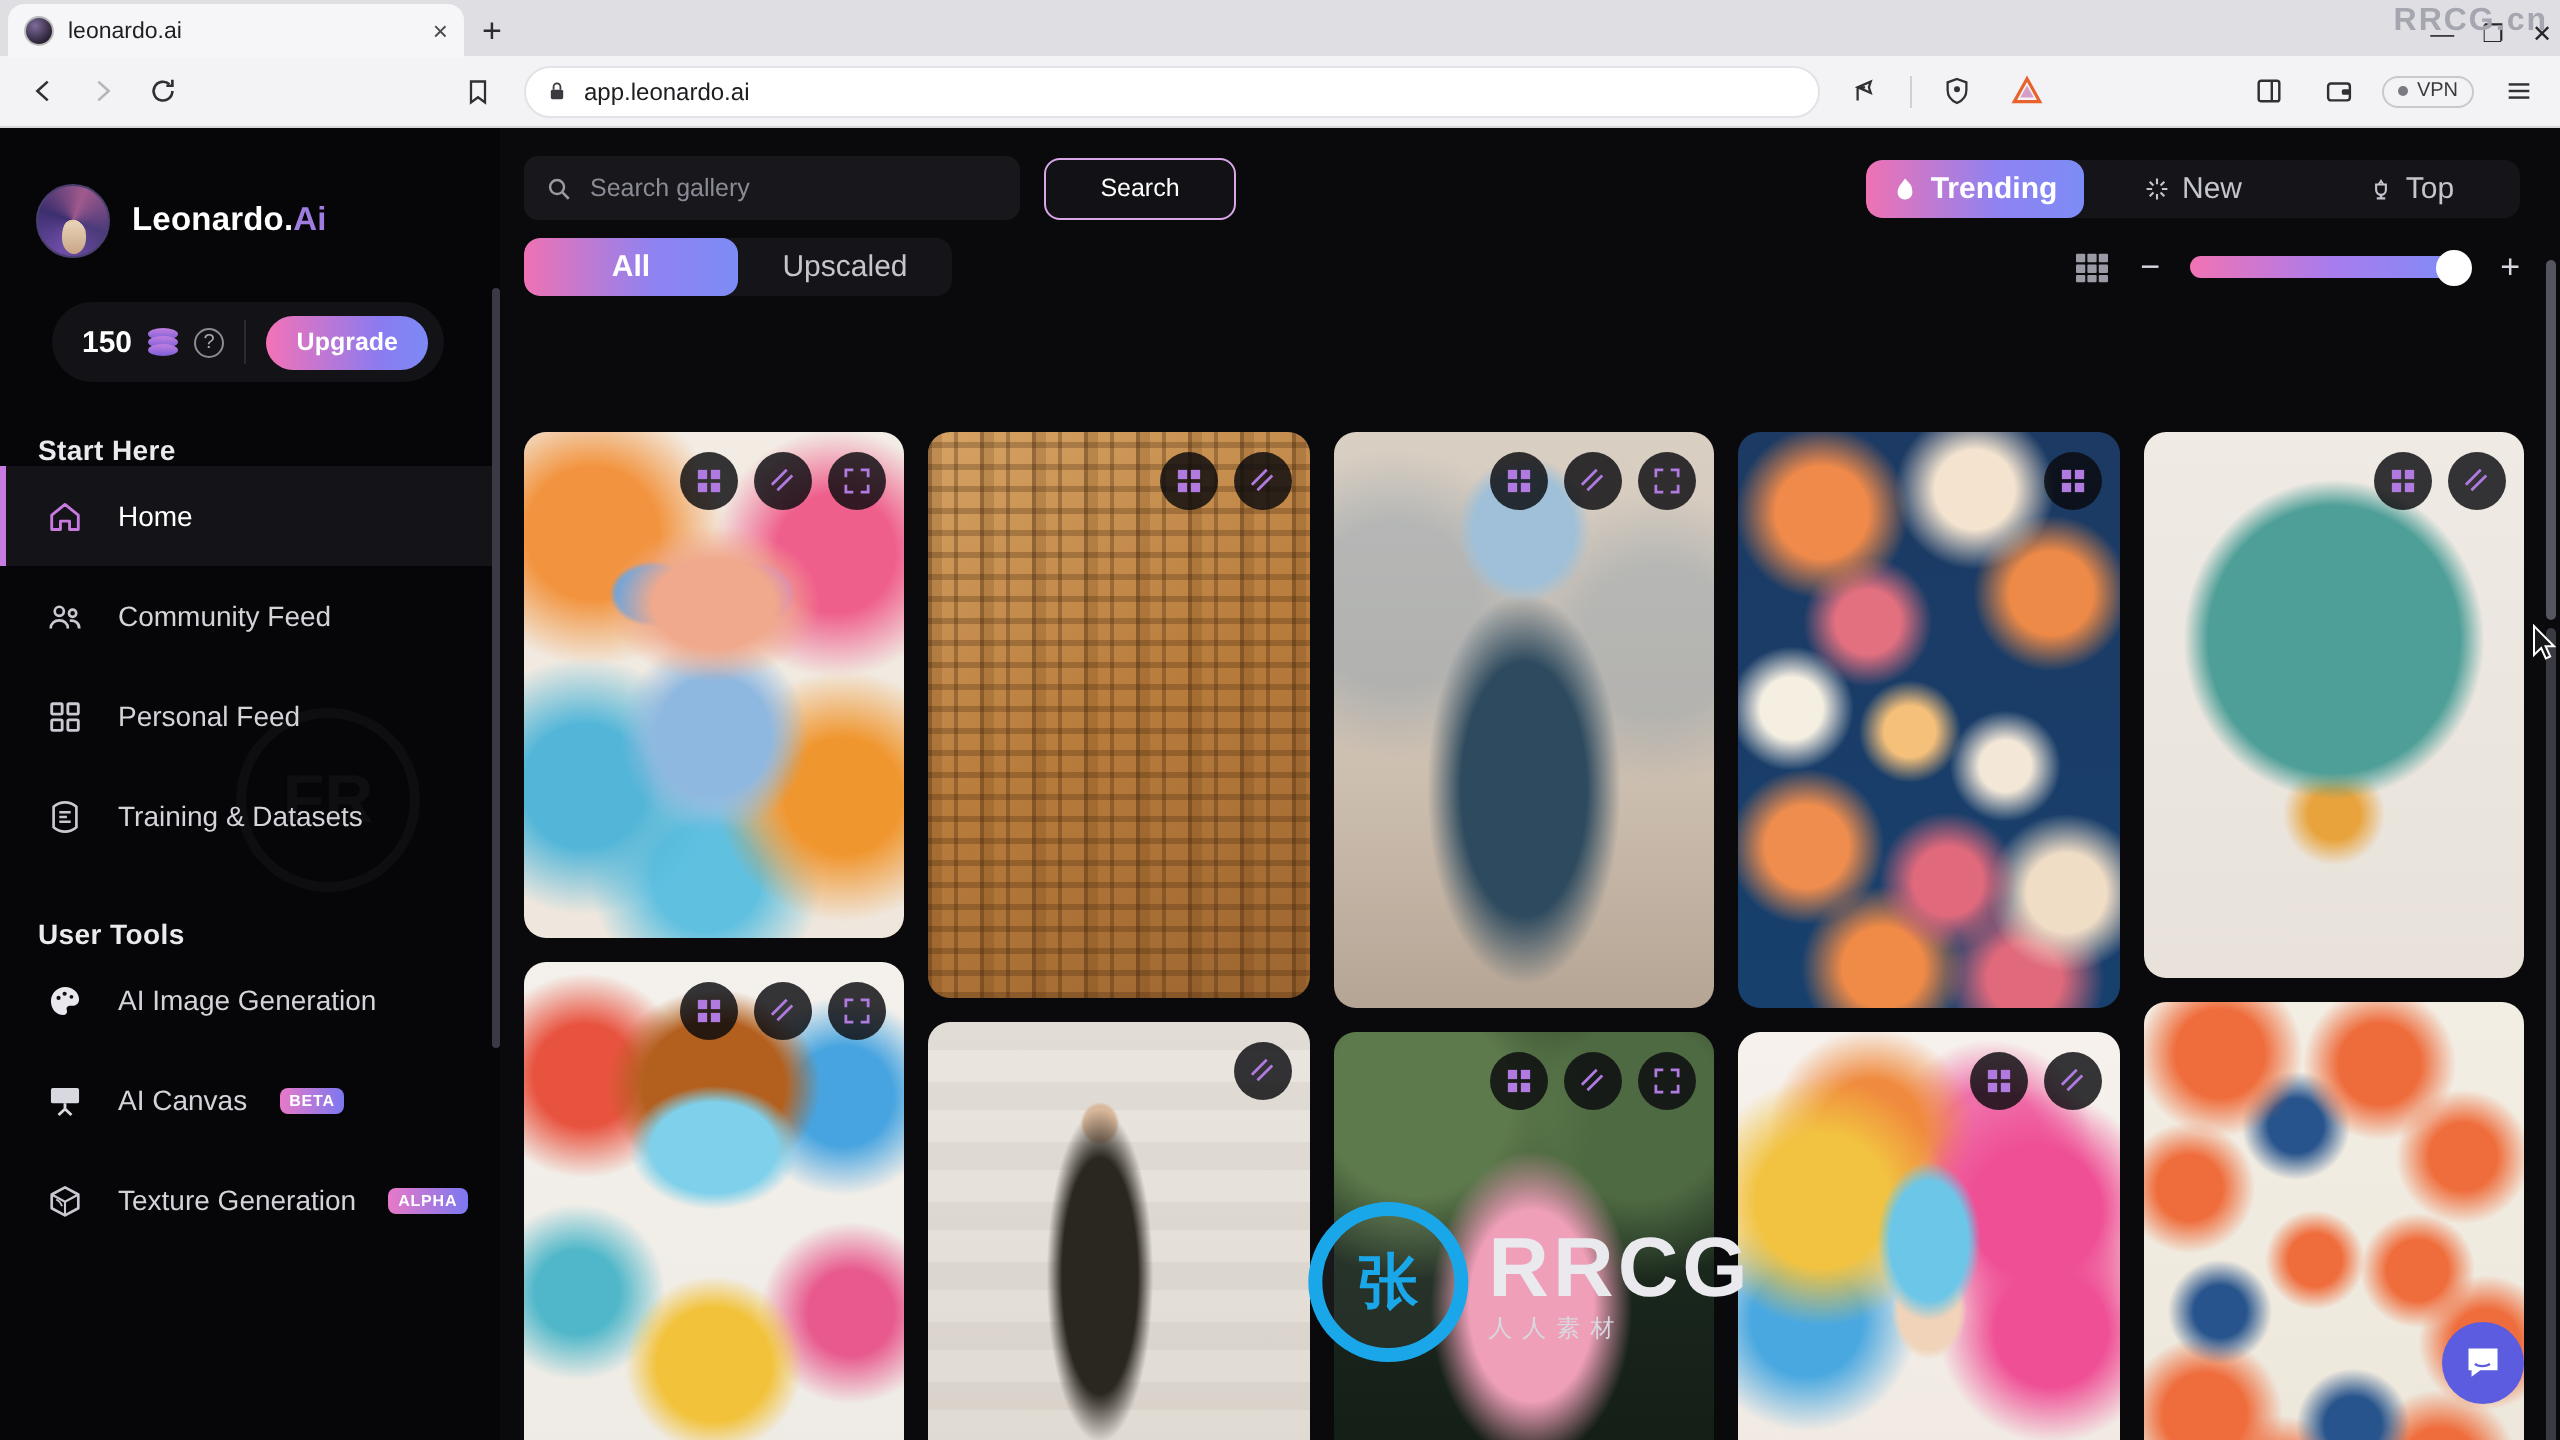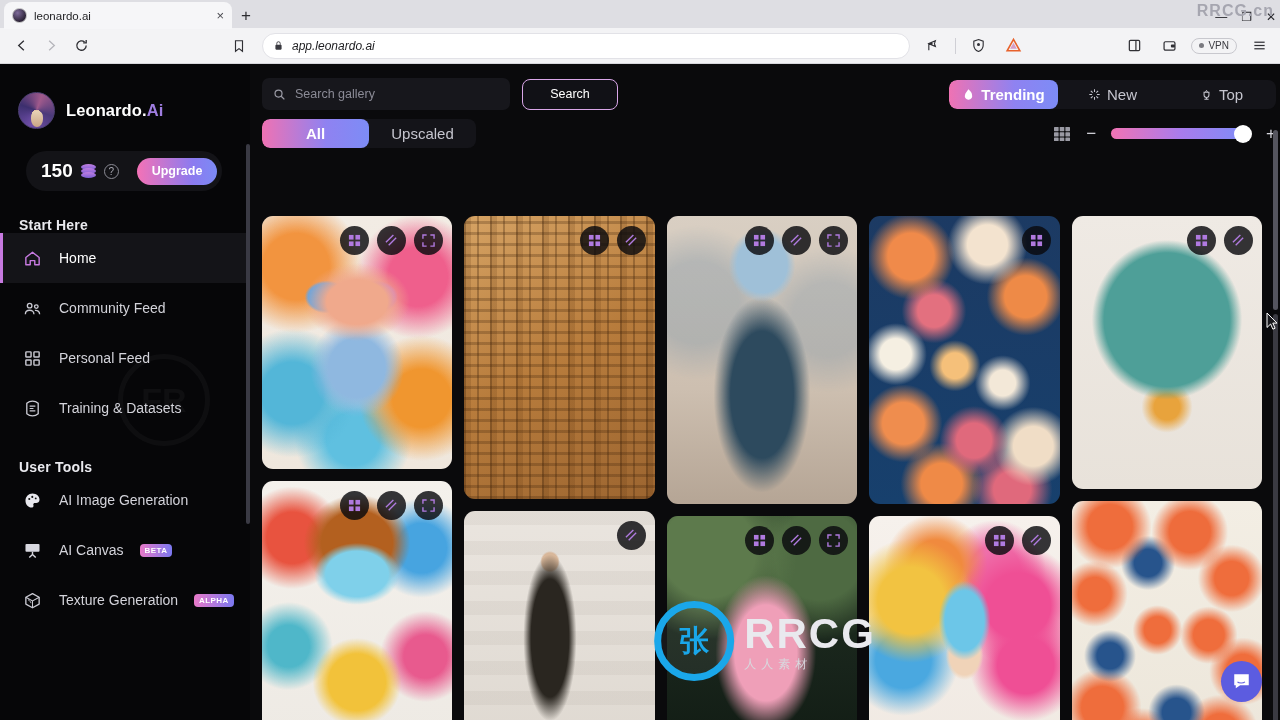--- a/index.html
+++ b/index.html
@@ -49,21 +49,21 @@
     border-bottom: 1px solid #d7d7dc;
   }
   .navbtn {
     width: 26px; height: 26px; display: flex; align-items: center;
     justify-content: center; border-radius: 4px; color: #2f2f34; cursor: pointer;
   }
   .navbtn.disabled { color: #b5b5bb; }
   .urlbar {
     flex: 1; height: 26px; background: #fff; border-radius: 13px;
     display: flex; align-items: center; padding: 0 10px; gap: 8px;
-    margin: 0 6px; border: 1px solid #e2e2e7; font-style: italic;
+    margin: 0 6px; border: 1px solid #e2e2e7;
   }
   .url-text { font-size: 12px; color: #1d1d20; }
   .nav-right { display: flex; align-items: center; gap: 9px; }
   .vpn-pill {
     display: flex; align-items: center; gap: 4px;
     border: 1px solid #c8c8ce; border-radius: 10px;
     padding: 1px 7px 2px; font-size: 10px; color: #3a3a40;
     cursor: pointer;
   }
   .vpn-dot { width: 5px; height: 5px; border-radius: 50%; background: #7a7a80; }
@@ -96,21 +96,21 @@
     border-radius: 40% 40% 50% 50%;
   }
   .brand-text { font-size: 16.5px; font-weight: bold; color: #fff; letter-spacing: .1px; }
   .brand-text .ai { color: #9f7de0; }
 
   .credit-card {
     margin: 22px 0 0 26px; width: 196px; height: 40px;
     border-radius: 20px; background: #131317;
     display: flex; align-items: center; padding: 0 8px 0 15px; gap: 8px;
   }
-  .credit-num { font-size: 19px; font-weight: bold; color: #fff; }
+  .credit-num { font-size: 15px; font-weight: bold; color: #fff; }
   .coin-icon {
     width: 15px; height: 14px; position: relative; flex: none;
   }
   .coin-icon i {
     position: absolute; left: 0; width: 15px; height: 6px; border-radius: 50%;
     background: linear-gradient(#c27fe0, #7b5fd6); display: block;
   }
   .coin-icon i:nth-child(1) { top: 0; }
   .coin-icon i:nth-child(2) { top: 4px; }
   .coin-icon i:nth-child(3) { top: 8px; }
@@ -160,21 +160,21 @@
     position: absolute; left: 118px; top: 290px;
     width: 92px; height: 92px; border-radius: 50%;
     border: 5px solid rgba(255,255,255,0.035);
     display: flex; align-items: center; justify-content: center;
     font-size: 34px; font-weight: bold; color: rgba(255,255,255,0.04);
     pointer-events: none;
   }
 
   
   .main { flex: 1; position: relative; overflow: hidden; background: #0a0a0c; }
-  .toolbar { padding: 14px 4px 0 12px; }
+  .toolbar { padding: 14px 20px 0 12px; }
   .toolbar-row1 { display: flex; align-items: center; gap: 12px; }
   .search-box {
     width: 248px; height: 32px; background: #17171c; border-radius: 7px;
     display: flex; align-items: center; gap: 9px; padding: 0 11px;
   }
   .search-placeholder { font-size: 12.5px; color: #8b8b96; }
   .search-btn {
     width: 96px; height: 31px; border-radius: 8px;
     border: 1px solid #d9a6e8; background: #111116; color: #fff;
     font-size: 12.5px; cursor: pointer; font-family: inherit;

